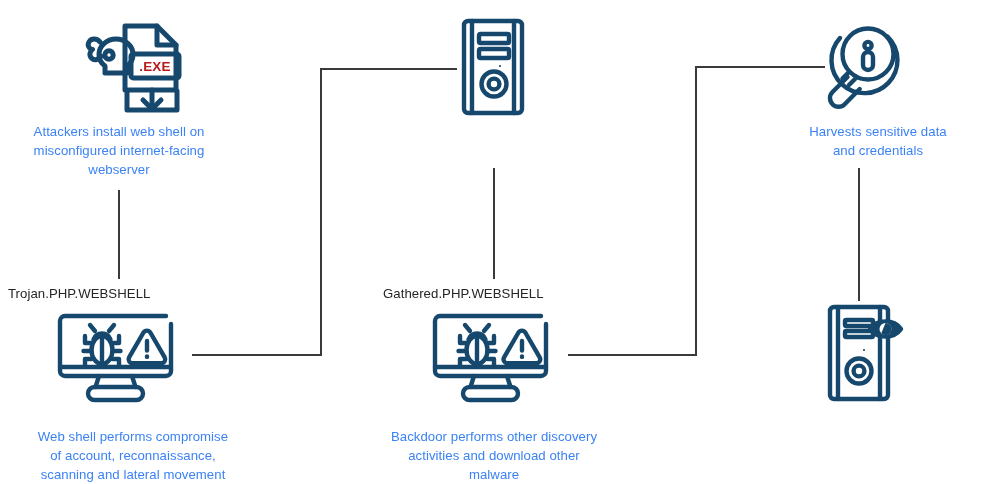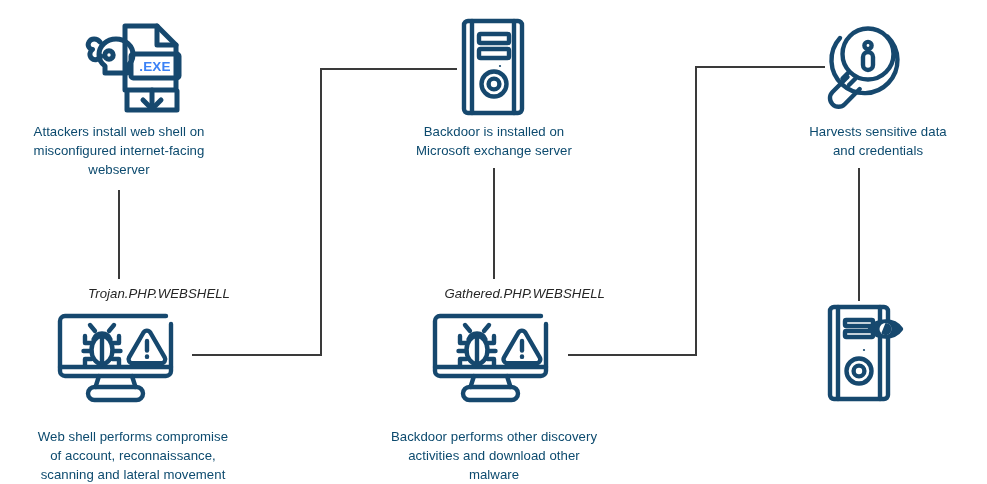--- a/index.html
+++ b/index.html
@@ -22,35 +22,34 @@
     position: absolute;
     background: #3a3a3a;
   }
   .conn.h { height: 1.6px; }
   .conn.v { width: 1.6px; }
 
   
   .caption {
     position: absolute;
     text-align: center;
-    color: #0c4a6e;
+    color: #3b82f6;
     font-size: 13.2px;
     line-height: 19px;
     letter-spacing: 0.05px;
     white-space: pre-line;
   }
   .vname {
     position: absolute;
-    text-align: right;
+    text-align: left;
     color: #262626;
     font-size: 13.2px;
     line-height: 17px;
     letter-spacing: 0.05px;
     white-space: nowrap;
-    font-style: italic;
   }
   
   .icon {
     position: absolute;
   }
   .icon svg { display: block; }
 </style>
 </head>
 <body>
 
@@ -85,21 +84,21 @@
       <rect x="61" y="42" width="48" height="24" rx="2.2"></rect>
 
       <path d="M82 78v18"></path>
       <path d="M73 88l9 9 9-9"></path>
 
       <path d="M57 79v19h50V79"></path>
     </svg>
     <div style="position:absolute; left:64px; top:44px; width:42px; height:20px;
                 display:flex; align-items:center; justify-content:center;
                 font-family:'Liberation Sans',sans-serif; font-size:13.5px;
-                font-weight:bold; color:#3b82f6; letter-spacing:0.2px;">.EXE</div>
+                font-weight:bold; color:#b91c1c; letter-spacing:0.2px;">.EXE</div>
   </div>
 
   <div class="icon" style="left:458px; top:18px; width:70px; height:98px;">
     <svg width="70" height="98" viewBox="0 0 70 98" fill="none" stroke="#16486e" stroke-width="4.4" stroke-linecap="round" stroke-linejoin="round">
       <rect x="6" y="3" width="58" height="92" rx="4"></rect>
       <path d="M14 3v92"></path>
       <path d="M56 3v92"></path>
       <rect x="21" y="16" width="30" height="9" rx="1.6"></rect>
       <rect x="21" y="31" width="30" height="9" rx="1.6"></rect>
       <circle cx="36" cy="66" r="12.5"></circle>
@@ -122,22 +121,20 @@
       <path d="M39.5 60.5L33 67"></path>
 
       <path d="M31.5 59L16.5 74a8.6 8.6 0 0 0 12.2 12.2L43.7 71"></path>
     </svg>
   </div>
 
   <div class="caption" style="left:8px; top:122px; width:222px;">Attackers install web shell on
 misconfigured internet-facing
 webserver</div>
 
-  <div class="caption" style="left:383px; top:122px; width:222px;">Backdoor is installed on
-Microsoft exchange server</div>
 
   <div class="caption" style="left:767px; top:122px; width:222px;">Harvests sensitive data
 and credentials</div>
 
   <div class="vname" style="left:8px; top:285px; width:222px;">Trojan.PHP.WEBSHELL</div>
 
   <div class="vname" style="left:383px; top:285px; width:222px;">Gathered.PHP.WEBSHELL</div>
 
   <div class="icon" style="left:55px; top:306px; width:130px; height:105px;">
     <svg width="130" height="105" viewBox="0 0 130 105" fill="none" stroke="#16486e" stroke-width="4.4" stroke-linecap="round" stroke-linejoin="round">

